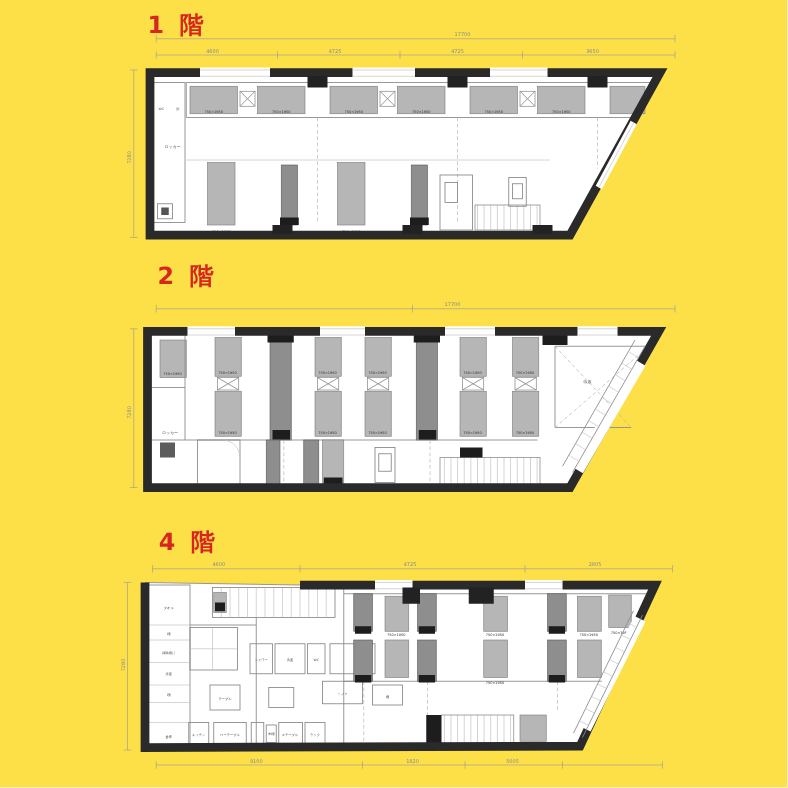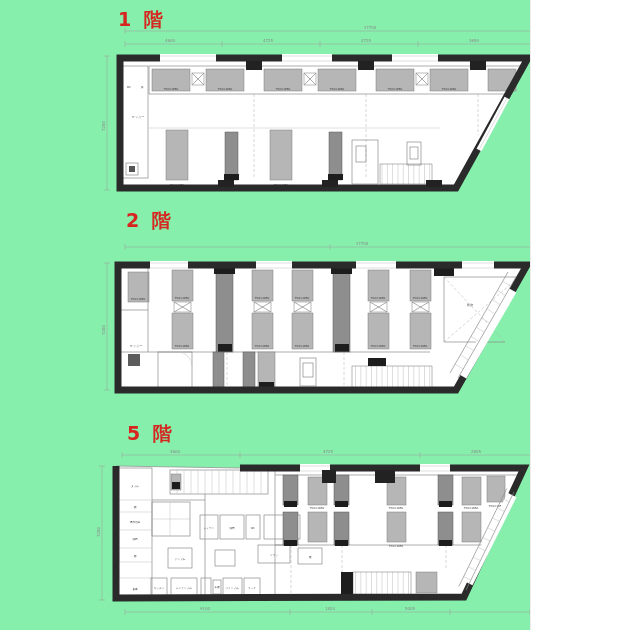--- a/index.html
+++ b/index.html
@@ -1,16 +1,16 @@
 <!DOCTYPE html>
 <html><head>
 <meta charset="utf-8">
 <style>
   html,body{margin:0;padding:0;background:#ffffff;}
-  .sheet{position:relative;width:530px;height:630px;background:#86efac;outline:1px solid #ececec;
+  .sheet{position:relative;width:630px;height:630px;background:#fde047;outline:1px solid #ececec;
          font-family:"DejaVu Sans",sans-serif;overflow:hidden;}
   .floor-label{position:absolute;font-family:"DejaVu Sans","Liberation Sans",sans-serif;
                font-weight:bold;font-size:19px;color:#d7261f;letter-spacing:3px;}
   svg{position:absolute;left:0;top:0;}
   svg text{font-family:"DejaVu Sans",sans-serif;fill:#444;text-anchor:middle;}
   .dim{stroke:#9a9a9a;stroke-width:0.5;fill:none;}
   .thin{stroke:#8a8a8a;stroke-width:0.7;fill:none;}
   .thin2{stroke:#bdbdbd;stroke-width:0.5;fill:none;}
   .dash{stroke:#adadad;stroke-width:0.5;fill:none;stroke-dasharray:3 2;}
   .wallstroke{fill:none;stroke:#2a2a2a;stroke-width:7;stroke-linejoin:miter;}
@@ -25,21 +25,21 @@
   .tiny2{font-size:2.6px;fill:#3f3f3f;}
   .bedt{font-size:2.8px;fill:#333;}
 </style>
 </head>
 <body>
 
 <div class="sheet">
 
   <div class="floor-label" style="left:118px;top:7px;">1 階</div>
   <div class="floor-label" style="left:126px;top:208px;">2 階</div>
-  <div class="floor-label" style="left:127px;top:421px;">5 階</div>
+  <div class="floor-label" style="left:127px;top:421px;">4 階</div>
 
   <svg width="630" height="630" viewBox="0 0 630 630">
     <defs>
       <pattern id="tv" width="5.3" height="12" patternUnits="userSpaceOnUse">
         <path d="M0,0 V12" stroke="#888" stroke-width="0.6"></path>
       </pattern>
     </defs>
 
     <g>
       <polygon class="paper" points="120,58 528,58 456,188 120,188"></polygon>

